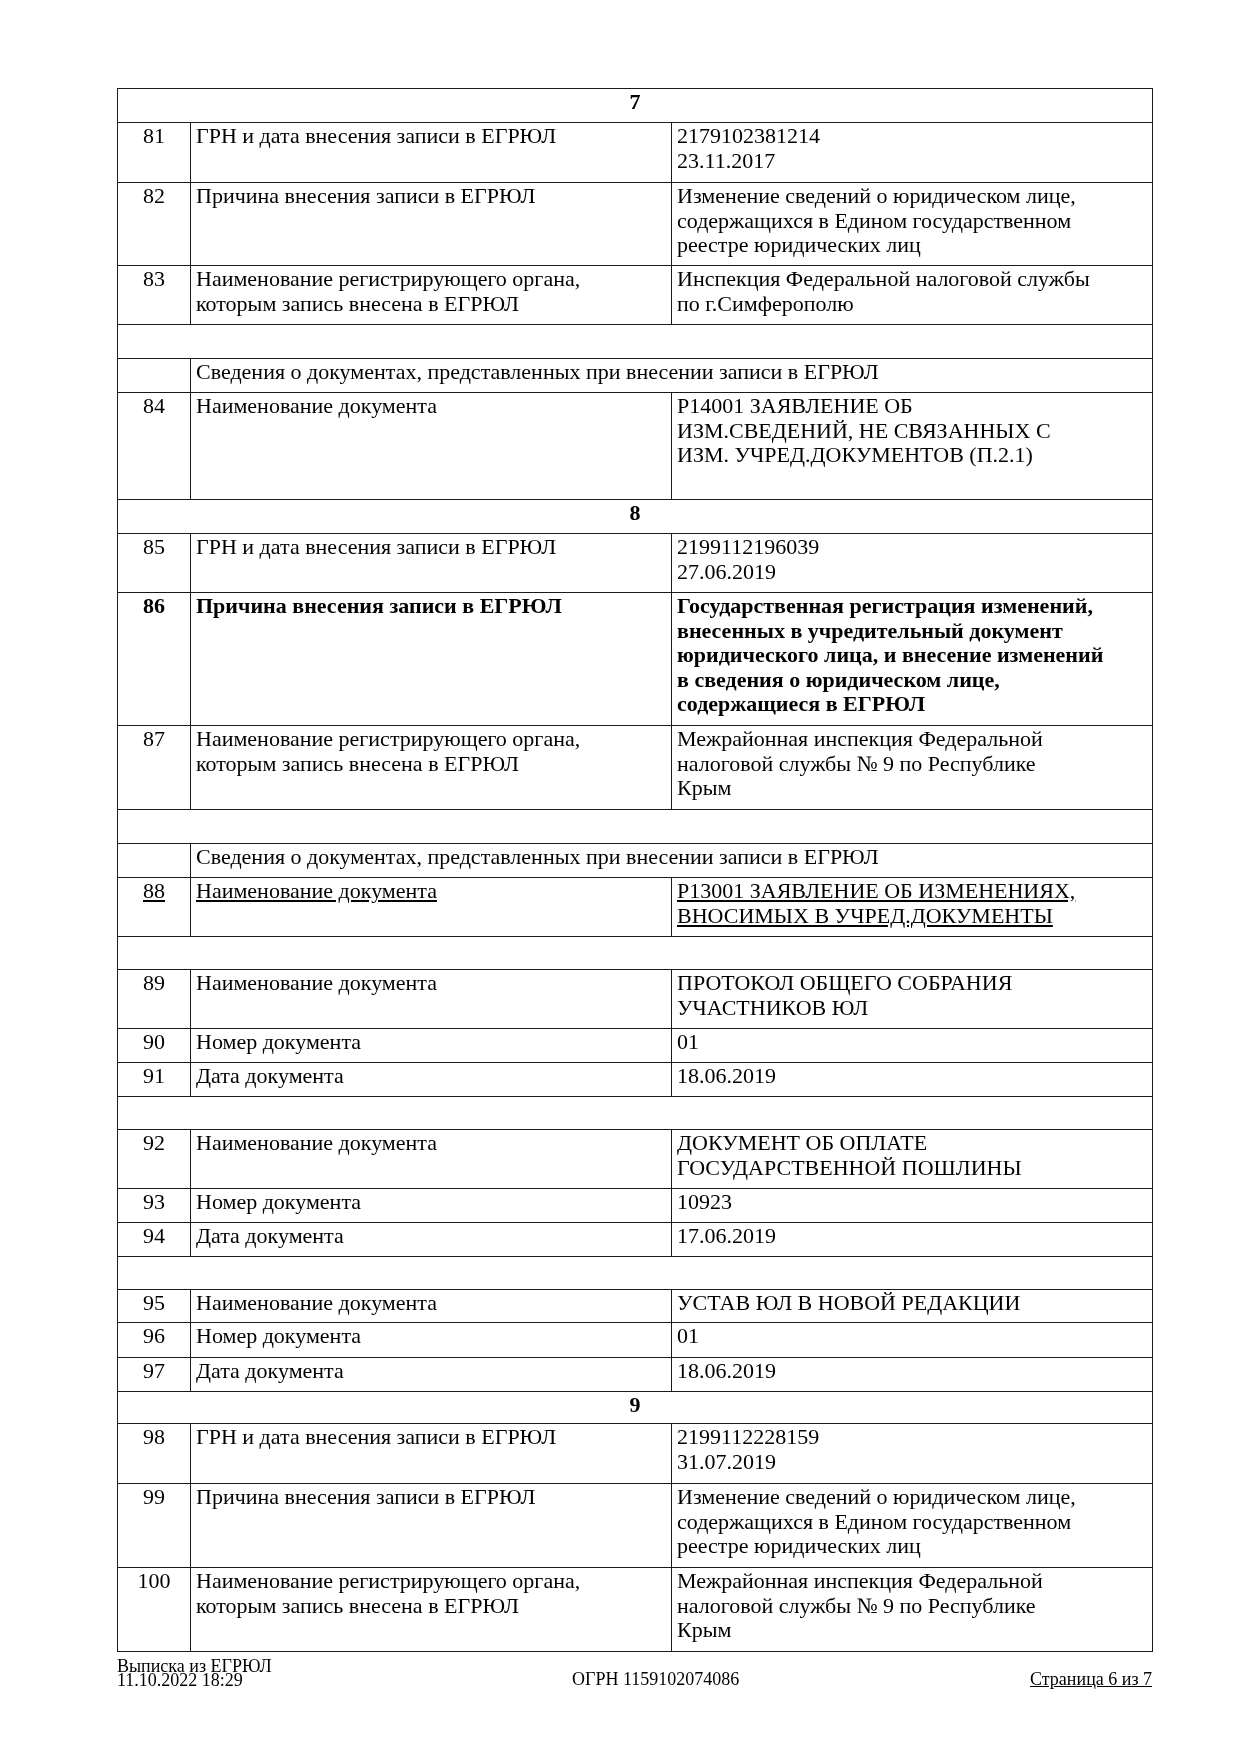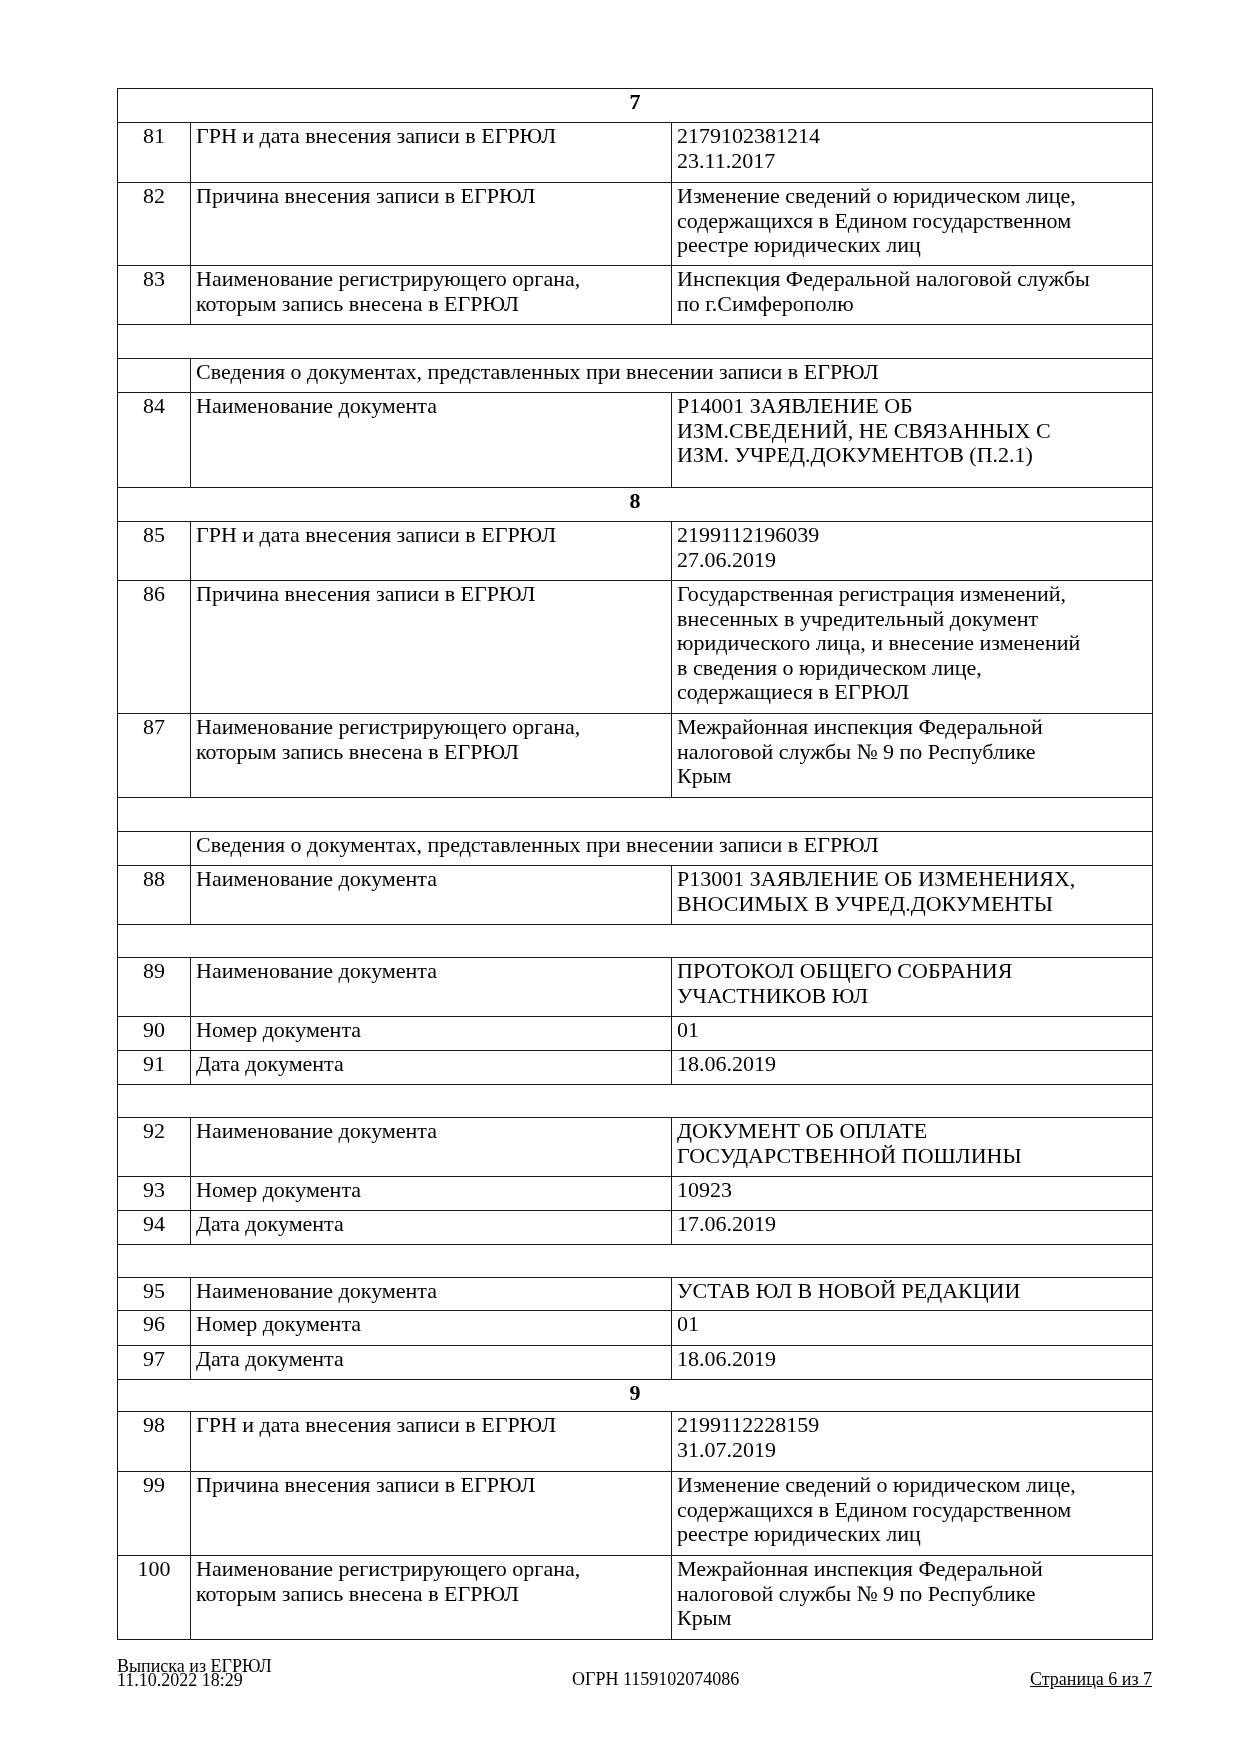--- a/index.html
+++ b/index.html
@@ -64,21 +64,21 @@
           <span class="line">по г.Симферополю</span>
         </td>
       </tr>
       <tr style="height: 34px;">
         <td colspan="3"></td>
       </tr>
       <tr style="height: 34px;">
         <td class="num"></td>
         <td colspan="2">Сведения о документах, представленных при внесении записи в ЕГРЮЛ</td>
       </tr>
-      <tr style="height: 95px;">
+      <tr style="height: 107px;">
         <td class="num">84</td>
         <td>
           <span class="line">Наименование документа</span>
         </td>
         <td>
           <span class="line">Р14001 ЗАЯВЛЕНИЕ ОБ</span>
           <span class="line">ИЗМ.СВЕДЕНИЙ, НЕ СВЯЗАННЫХ С</span>
           <span class="line">ИЗМ. УЧРЕД.ДОКУМЕНТОВ (П.2.1)</span>
         </td>
       </tr>
@@ -88,21 +88,21 @@
       <tr style="height: 59px;">
         <td class="num">85</td>
         <td>
           <span class="line">ГРН и дата внесения записи в ЕГРЮЛ</span>
         </td>
         <td>
           <span class="line">2199112196039</span>
           <span class="line">27.06.2019</span>
         </td>
       </tr>
-      <tr style="height: 133px;">
+      <tr style="height: 133px; font-weight: bold;">
         <td class="num">86</td>
         <td>
           <span class="line">Причина внесения записи в ЕГРЮЛ</span>
         </td>
         <td>
           <span class="line">Государственная регистрация изменений,</span>
           <span class="line">внесенных в учредительный документ</span>
           <span class="line">юридического лица, и внесение изменений</span>
           <span class="line">в сведения о юридическом лице,</span>
           <span class="line">содержащиеся в ЕГРЮЛ</span>
@@ -120,21 +120,21 @@
           <span class="line">Крым</span>
         </td>
       </tr>
       <tr style="height: 34px;">
         <td colspan="3"></td>
       </tr>
       <tr style="height: 34px;">
         <td class="num"></td>
         <td colspan="2">Сведения о документах, представленных при внесении записи в ЕГРЮЛ</td>
       </tr>
-      <tr style="height: 59px;">
+      <tr style="height: 59px; text-decoration: underline;">
         <td class="num">88</td>
         <td>
           <span class="line">Наименование документа</span>
         </td>
         <td>
           <span class="line">Р13001 ЗАЯВЛЕНИЕ ОБ ИЗМЕНЕНИЯХ,</span>
           <span class="line">ВНОСИМЫХ В УЧРЕД.ДОКУМЕНТЫ</span>
         </td>
       </tr>
       <tr style="height: 33px;">

